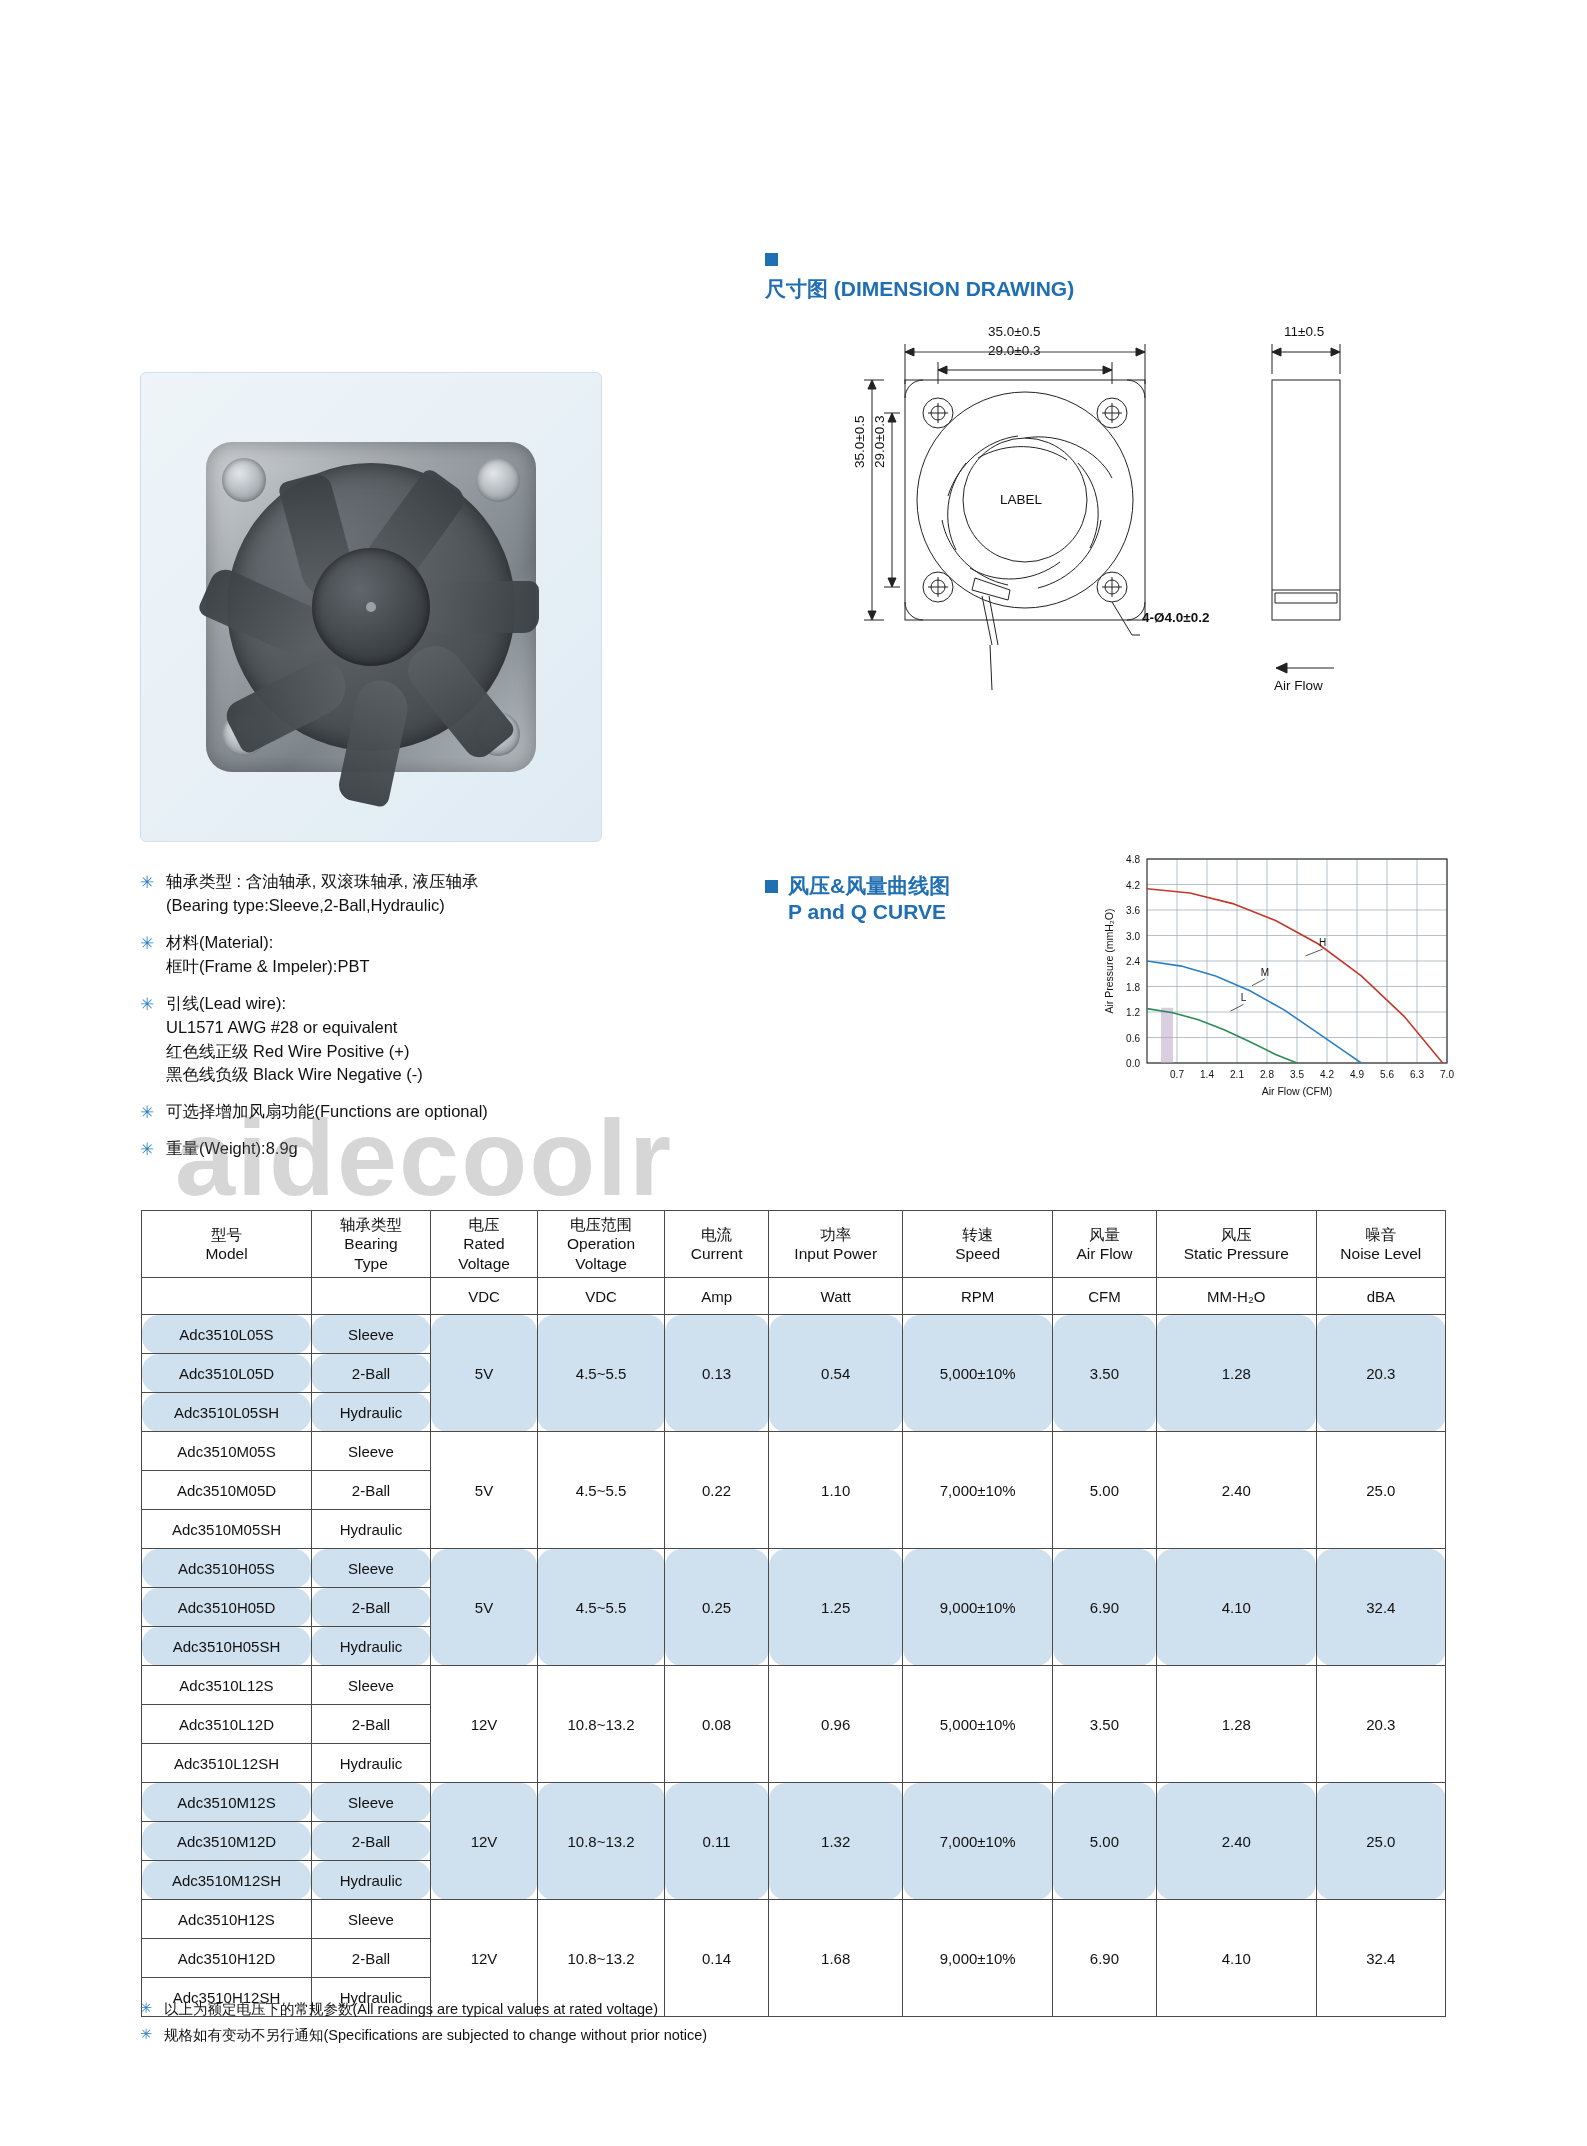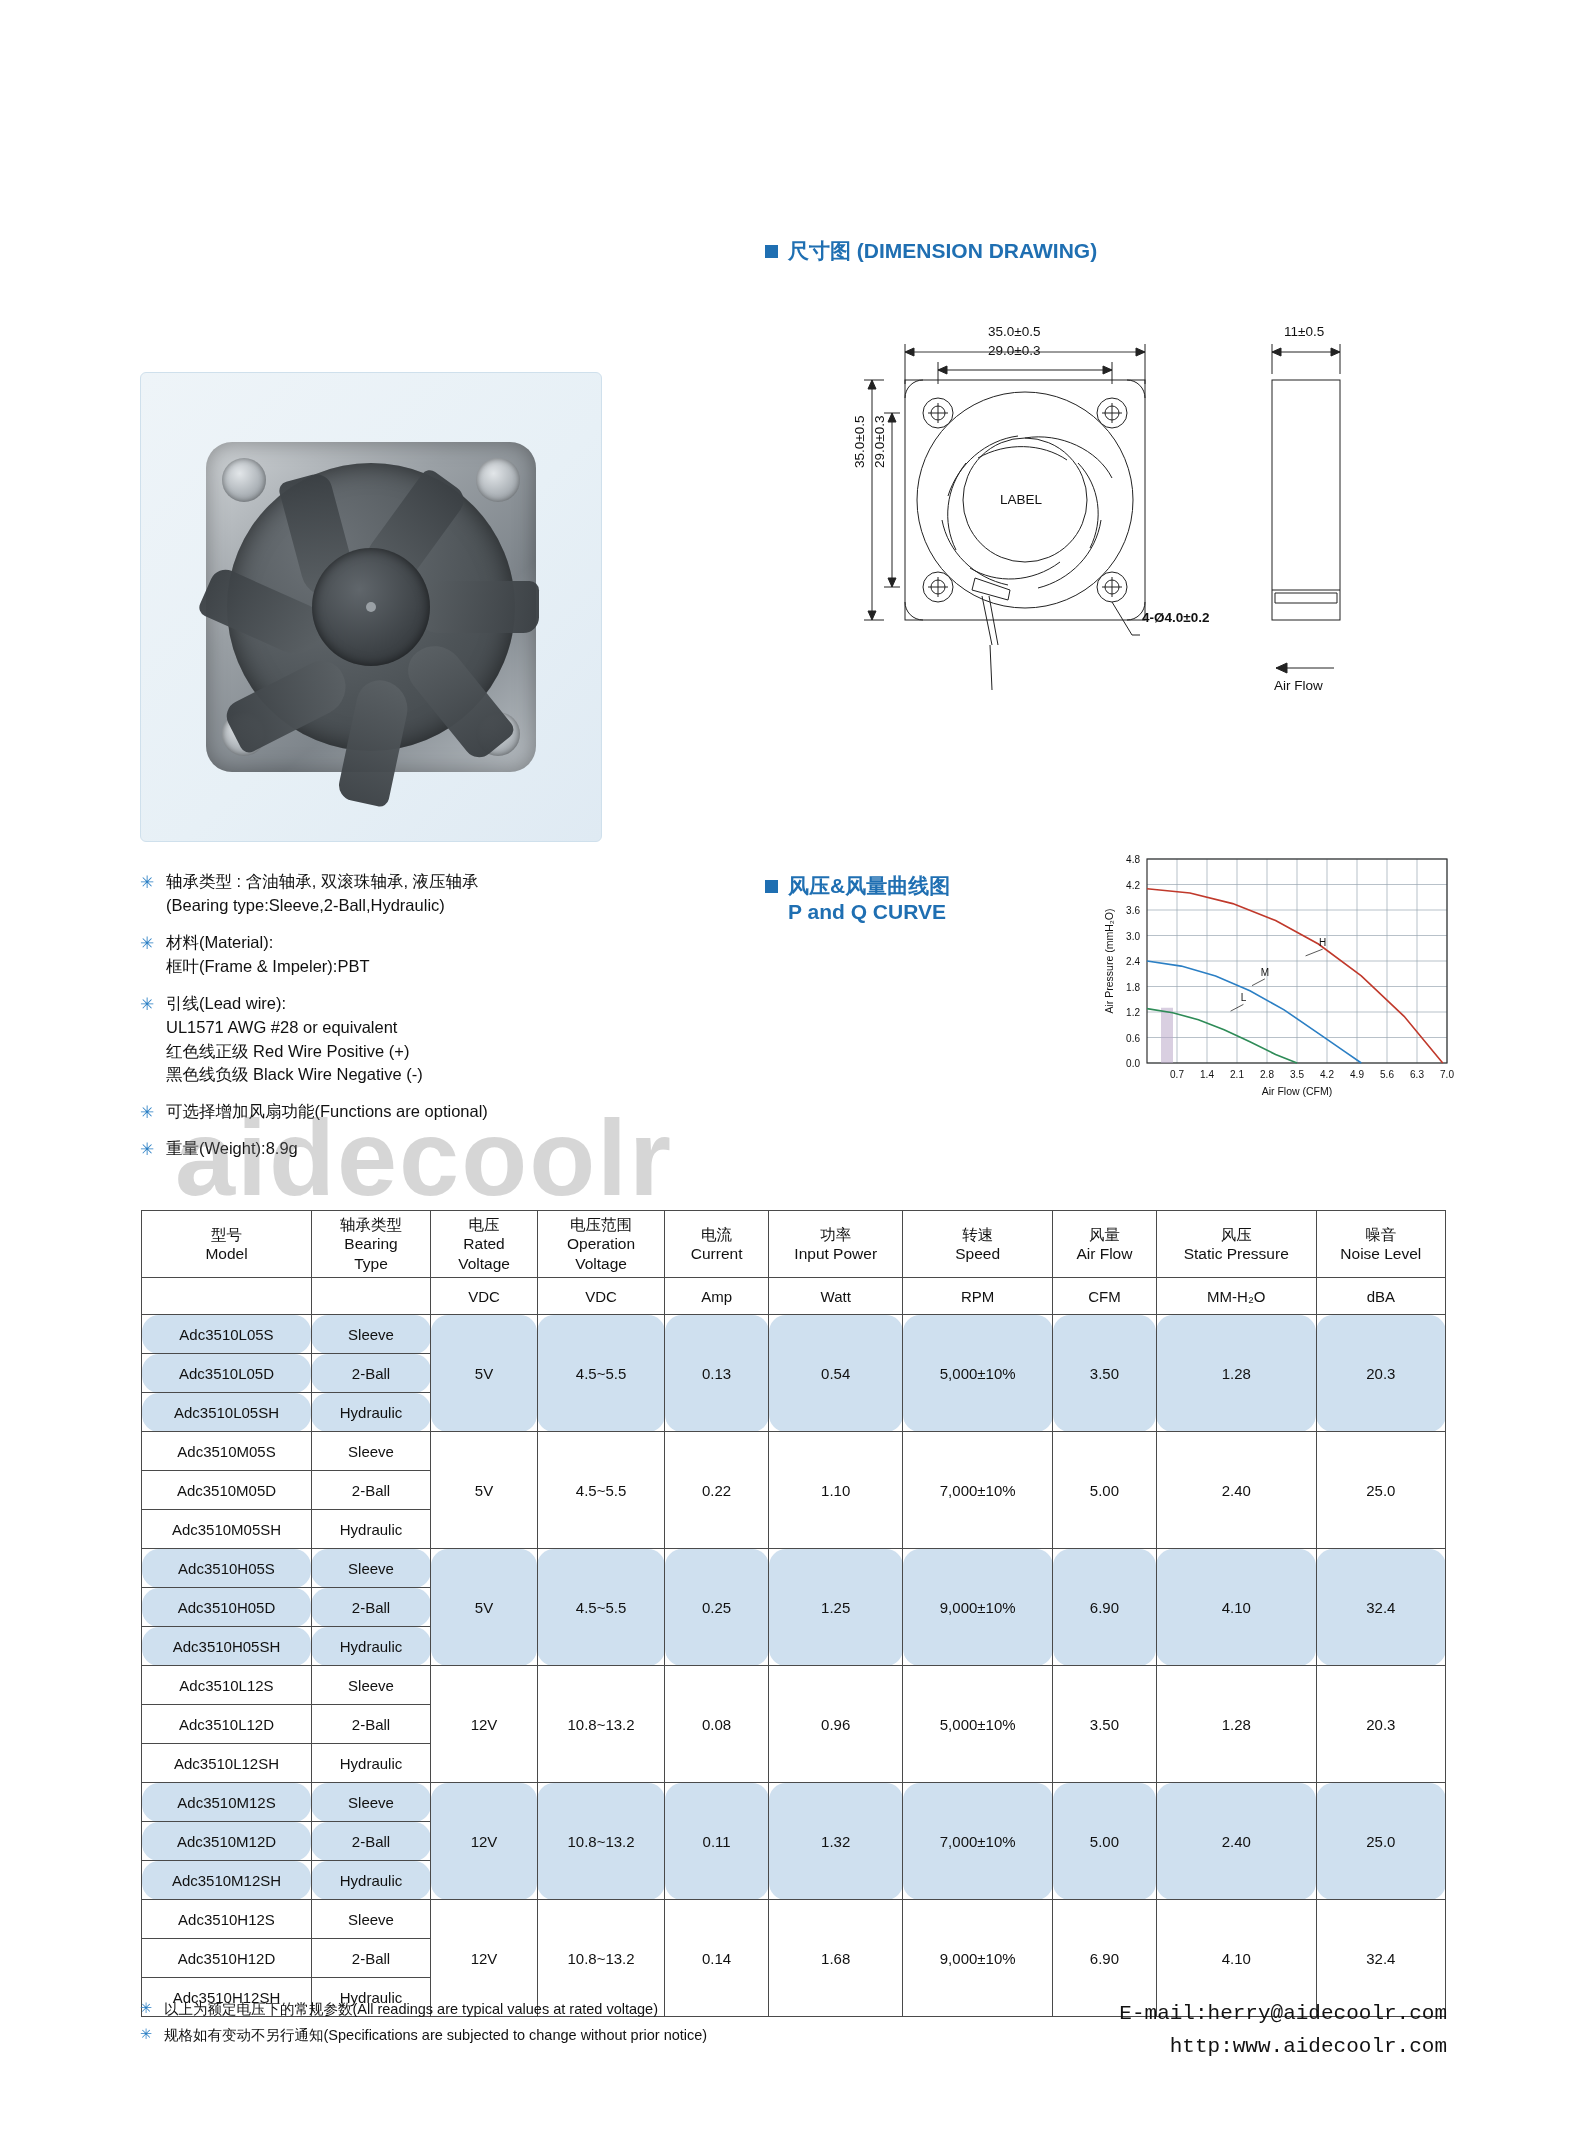--- a/index.html
+++ b/index.html
@@ -14,21 +14,21 @@
   .title{
     position:absolute;left:150px;top:120px;
     font-size:40px;font-weight:bold;color:#2b7fc4;letter-spacing:0.5px;
   }
 
   
   .sec-head{position:absolute;display:flex;align-items:flex-start;gap:10px;}
   .sec-sq{width:13px;height:13px;background:#1f6fb2;margin-top:7px;flex:0 0 auto;}
   .sec-txt{font-size:21px;font-weight:bold;color:#1f6fb2;line-height:1.25;}
 
-  #dim-head{left:765px;top:238px;}
+  #dim-head{left:765px;top:246px;flex-direction:column;}
   #pq-head{left:765px;top:873px;}
 
   
   .photo-box{
     position:absolute;left:140px;top:372px;width:460px;height:468px;
     background:linear-gradient(135deg,#eef4f8 0%,#e7f0f6 55%,#dfeaf3 100%);
     border:1px solid #cfe0ec;border-radius:6px;
   }
   .fan-outer{
     position:absolute;left:50%;top:50%;transform:translate(-50%,-50%);
@@ -515,18 +515,14 @@
     <div class="fn">
       <span class="star">✳</span>
       <span>以上为额定电压下的常规参数(All readings are typical values at rated voltage)</span>
     </div>
     <div class="fn">
       <span class="star">✳</span>
       <span>规格如有变动不另行通知(Specifications are subjected to change without prior notice)</span>
     </div>
   </div>
 
-  <div class="contact">
-    <div>E-mail:herry@aidecoolr.com</div>
-    <div>http:www.aidecoolr.com</div>
-  </div>
 
 </div>
 
 </body></html>

